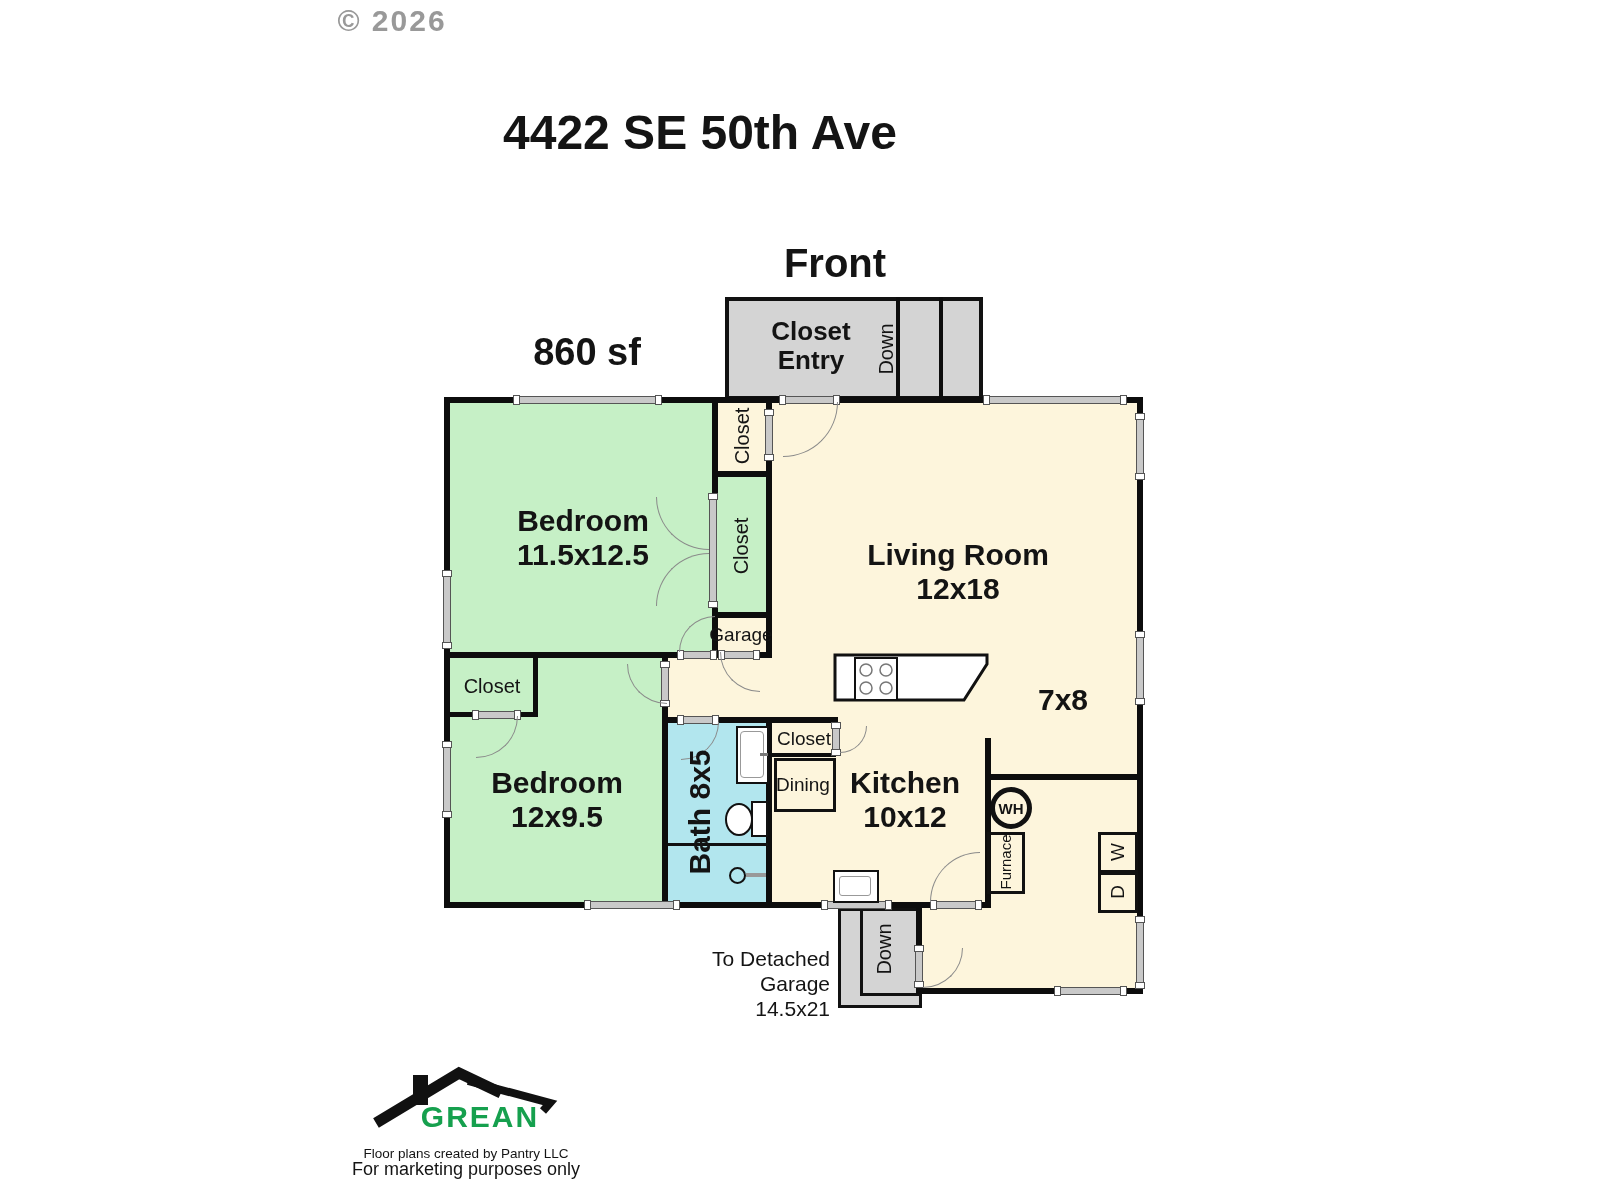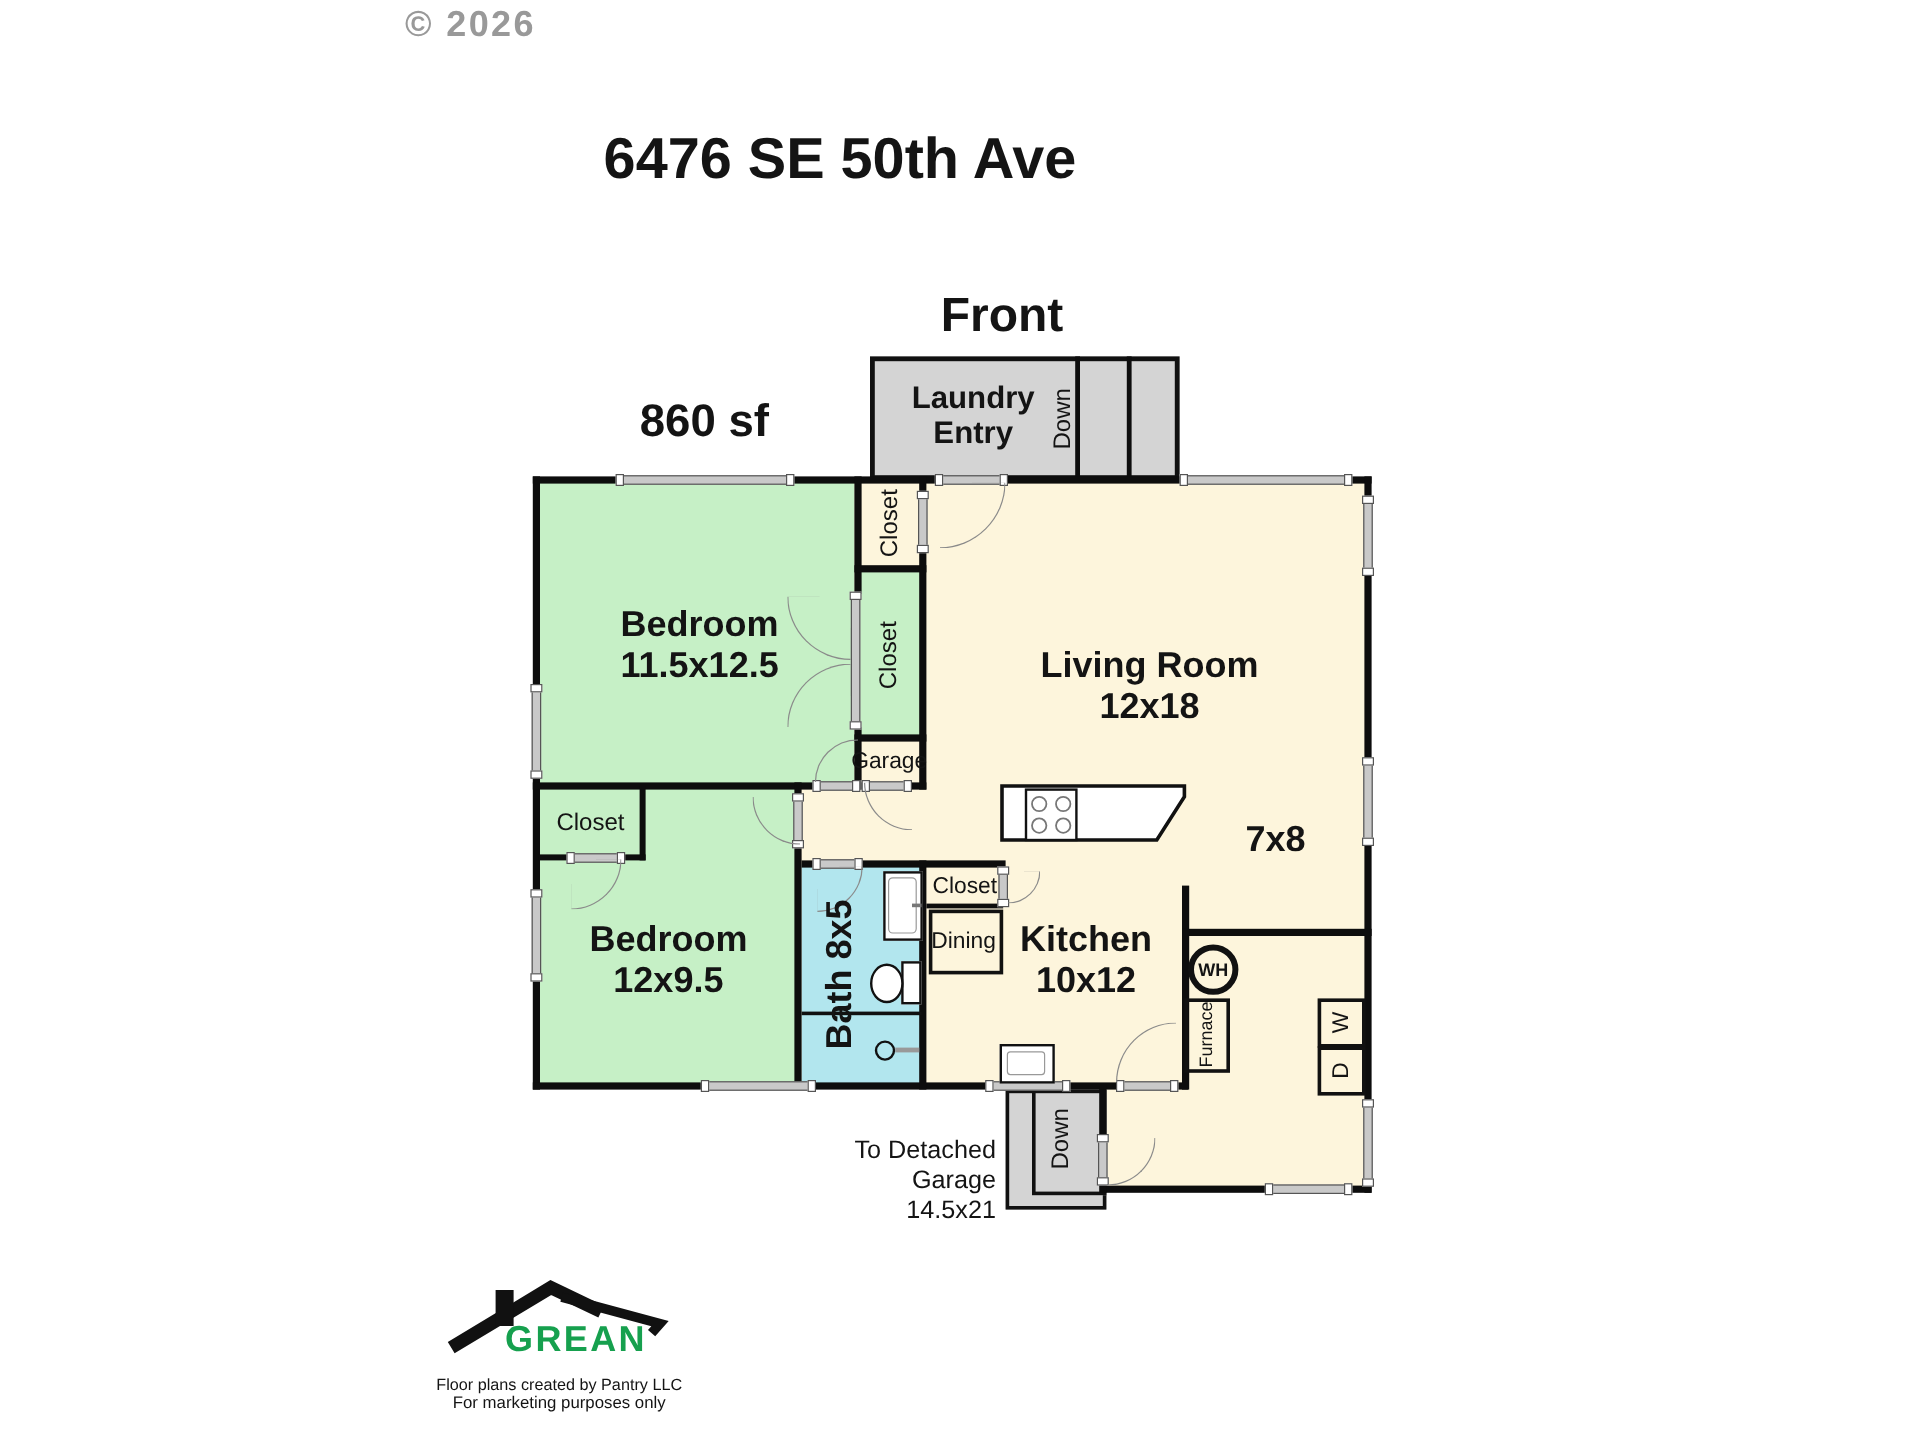--- a/index.html
+++ b/index.html
@@ -139,25 +139,25 @@
 
   <div class="abs" style="left:990px;top:787px;width:42px;height:42px;border:5px solid #111;border-radius:50%;box-sizing:border-box;background:#fdf5dc;display:flex;align-items:center;justify-content:center;font-size:15px;font-weight:600;">
     <span>WH</span>
   </div>
   <div class="box" style="left:987px;top:832px;width:38px;height:62px;"></div>
   <div class="box" style="left:1098px;top:832px;width:40px;height:41px;"></div>
   <div class="box" style="left:1098px;top:872px;width:40px;height:41px;"></div>
   <div class="box" style="left:774px;top:758px;width:62px;height:54px;"></div>
 
   <div class="lbl" style="left:392px;top:21px;font-size:30px;color:#999;font-weight:600;letter-spacing:2px;">© 2026</div>
-  <div class="lbl" style="left:700px;top:133px;font-size:48px;">6476 SE 50th Ave</div>
+  <div class="lbl" style="left:700px;top:133px;font-size:48px;">4422 SE 50th Ave</div>
   <div class="lbl" style="left:835px;top:263px;font-size:40px;">Front</div>
   <div class="lbl" style="left:587px;top:352px;font-size:38px;">860 sf</div>
 
-  <div class="lbl wrap" style="left:811px;top:346px;font-size:26px;width:125px;">Laundry Entry</div>
+  <div class="lbl wrap" style="left:811px;top:346px;font-size:26px;width:125px;">Closet Entry</div>
   <div class="lbl rot small" style="left:886px;top:349px;">Down</div>
 
   <div class="lbl rot small" style="left:742px;top:436px;">Closet</div>
   <div class="lbl rot small" style="left:741px;top:546px;">Closet</div>
   <div class="lbl small" style="left:741px;top:635px;font-size:19px;">Garage</div>
   <div class="lbl small" style="left:492px;top:686px;">Closet</div>
 
   <div class="lbl" style="left:583px;top:538px;">
     <div>Bedroom</div>
     <div>11.5x12.5</div>
@@ -192,15 +192,15 @@
     <div>14.5x21</div>
   </div>
 
   <svg class="abs" style="left:370px;top:1060px;width:200px;height:70px;" viewBox="0 0 200 70">
     <path d="M6 63 L89 13 L131 33" fill="none" stroke="#111" stroke-width="11"></path>
     <path d="M98 21 L180 43 L173 51" fill="none" stroke="#111" stroke-width="8"></path>
     <rect x="43" y="15" width="15" height="30" fill="#111"></rect>
   </svg>
   <div class="lbl" style="left:480px;top:1117px;font-size:30px;color:#16a04e;letter-spacing:2px;">GREAN</div>
   <div class="lbl" style="left:466px;top:1154px;font-size:13.5px;font-weight:400;">Floor plans created by Pantry LLC</div>
-  <div class="lbl" style="left:466px;top:1169px;font-size:14px;font-weight:400;">For marketing purposes only</div>
+  <div class="lbl" style="left:466px;top:1169px;font-size:18px;font-weight:400;">For marketing purposes only</div>
 
 </div>
 
 </body></html>

